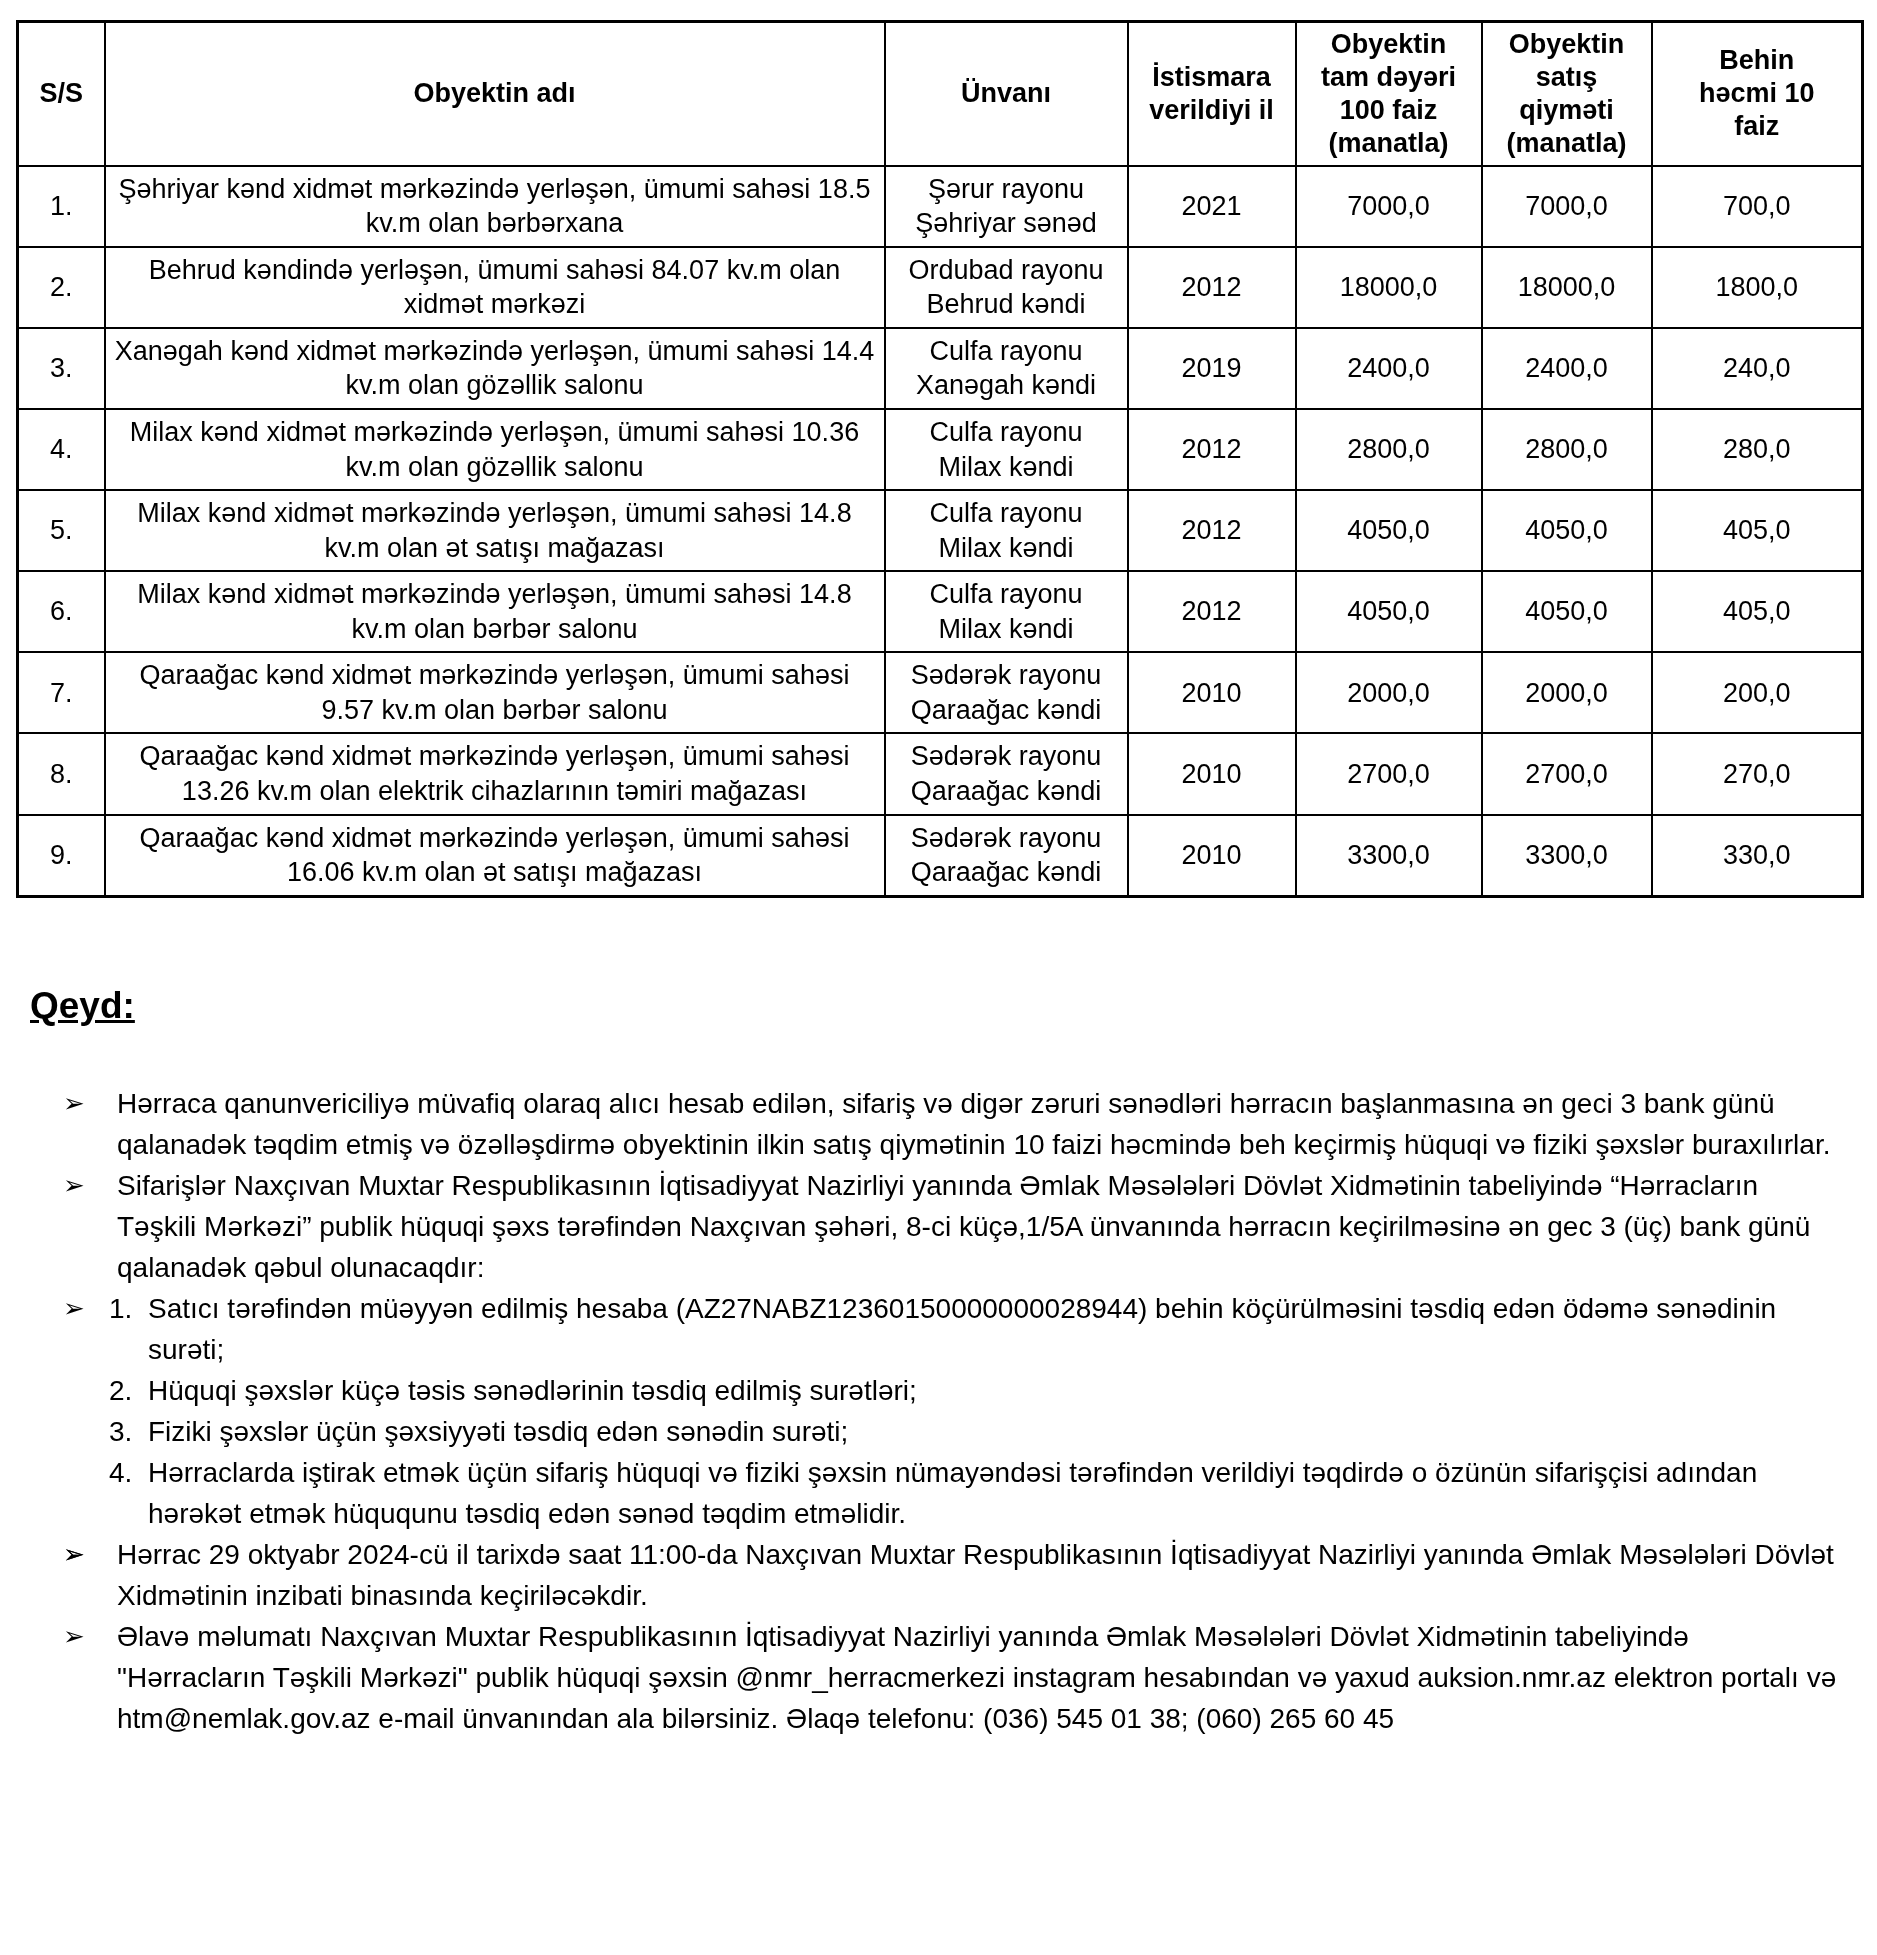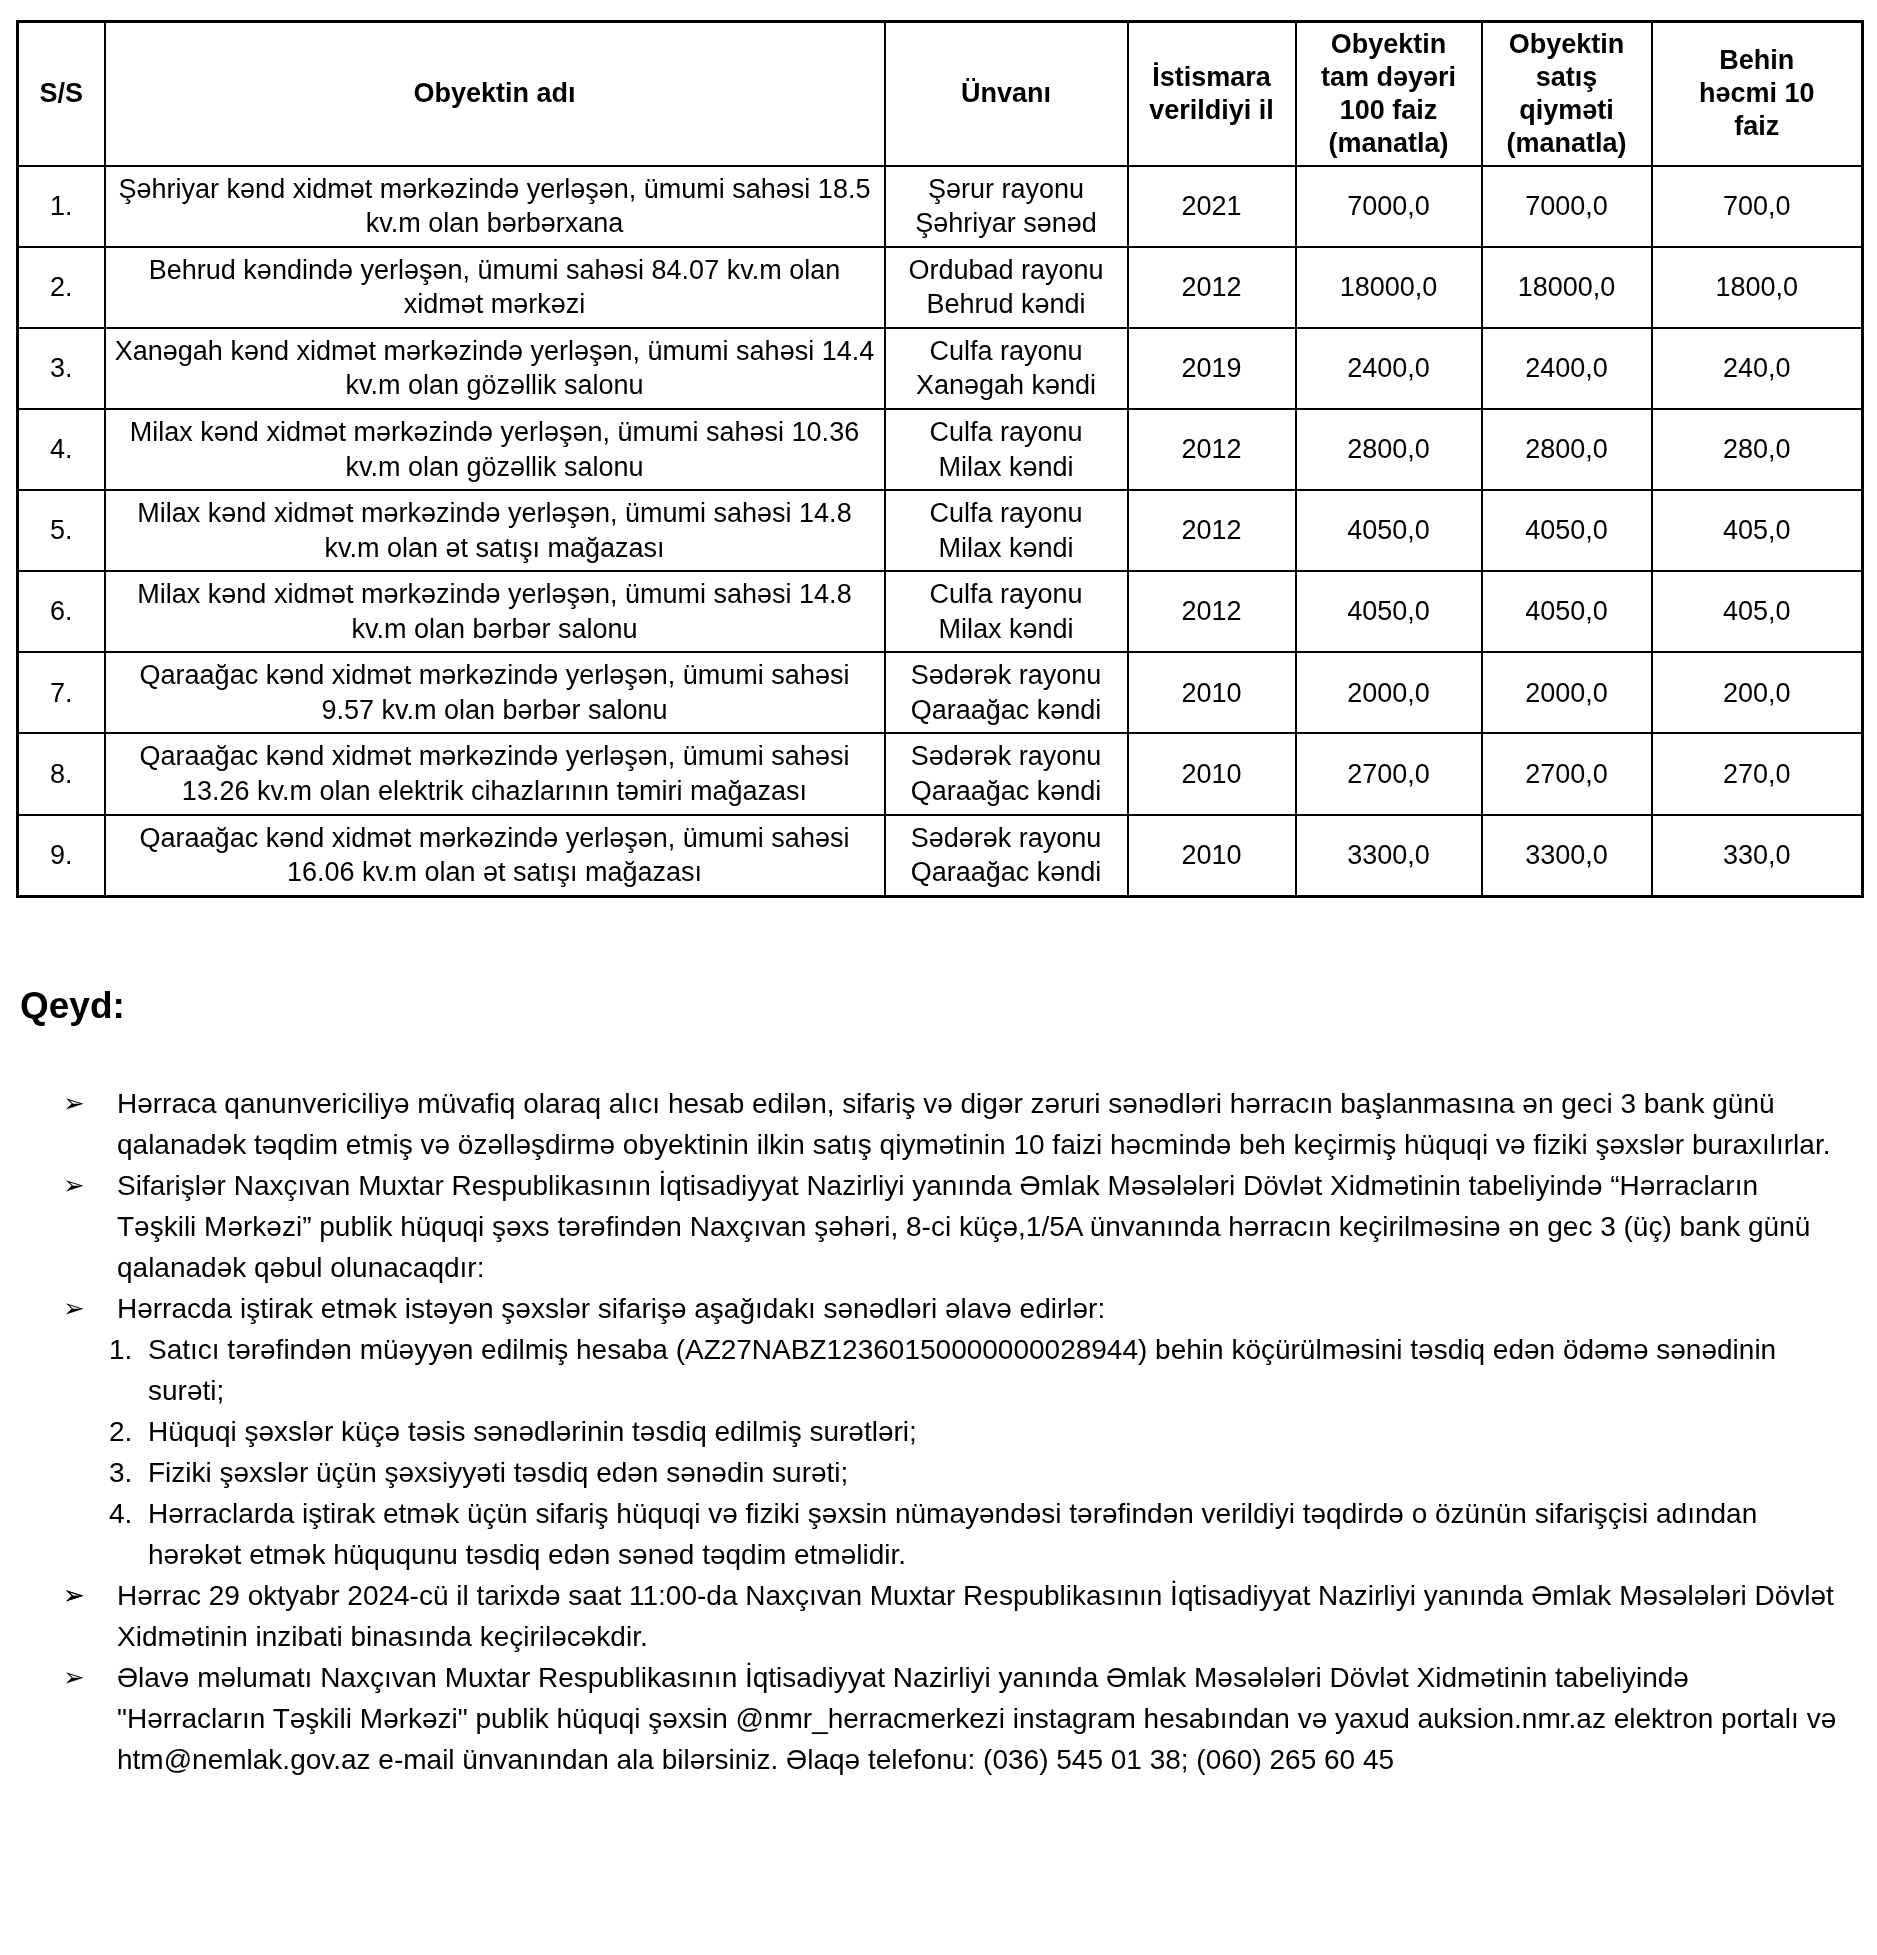--- a/index.html
+++ b/index.html
@@ -34,21 +34,22 @@
     line-height: 1.28;
   }
   .pre { white-space: pre-line; }
   td.cell-num { text-align: center; }
 
   
   .notes { padding-right: 18.6px; }
   .qeyd {
     font-size: 37px;
     font-weight: bold;
-    margin: 87px 0 56px 4px;
+    margin: 87px 0 56px 14px;
+    text-decoration: underline;
   }
   .note {
     position: relative;
     padding-left: 101px;
     font-size: 28px;
     line-height: 41px;
   }
   .note .marker {
     position: absolute;
     left: 47px;
@@ -196,21 +197,20 @@
     <div class="note">
       <span class="marker">➢</span>
       <span>Hərraca qanunvericiliyə müvafiq olaraq alıcı hesab edilən, sifariş və digər zəruri sənədləri hərracın başlanmasına ən geci 3 bank günü qalanadək təqdim etmiş və özəlləşdirmə obyektinin ilkin satış qiymətinin 10 faizi həcmində beh keçirmiş hüquqi və fiziki şəxslər buraxılırlar.</span>
     </div>
     <div class="note">
       <span class="marker">➢</span>
       <span>Sifarişlər Naxçıvan Muxtar Respublikasının İqtisadiyyat Nazirliyi yanında Əmlak Məsələləri Dövlət Xidmətinin tabeliyində “Hərracların Təşkili Mərkəzi” publik hüquqi şəxs tərəfindən Naxçıvan şəhəri, 8-ci küçə,1/5A ünvanında  hərracın keçirilməsinə ən gec 3 (üç) bank günü qalanadək qəbul olunacaqdır:</span>
     </div>
     <div class="note">
       <span class="marker">➢</span>
-      <span>Hərracda iştirak etmək istəyən şəxslər sifarişə aşağıdakı sənədləri əlavə edirlər:</span>
     </div>
 
     <div class="note numbered">
       <span class="marker">1.</span>
       <span>Satıcı tərəfindən müəyyən edilmiş hesaba (AZ27NABZ12360150000000028944) behin köçürülməsini təsdiq edən ödəmə sənədinin surəti;</span>
     </div>
     <div class="note numbered">
       <span class="marker">2.</span>
       <span>Hüquqi şəxslər küçə təsis sənədlərinin təsdiq edilmiş surətləri;</span>
     </div>

